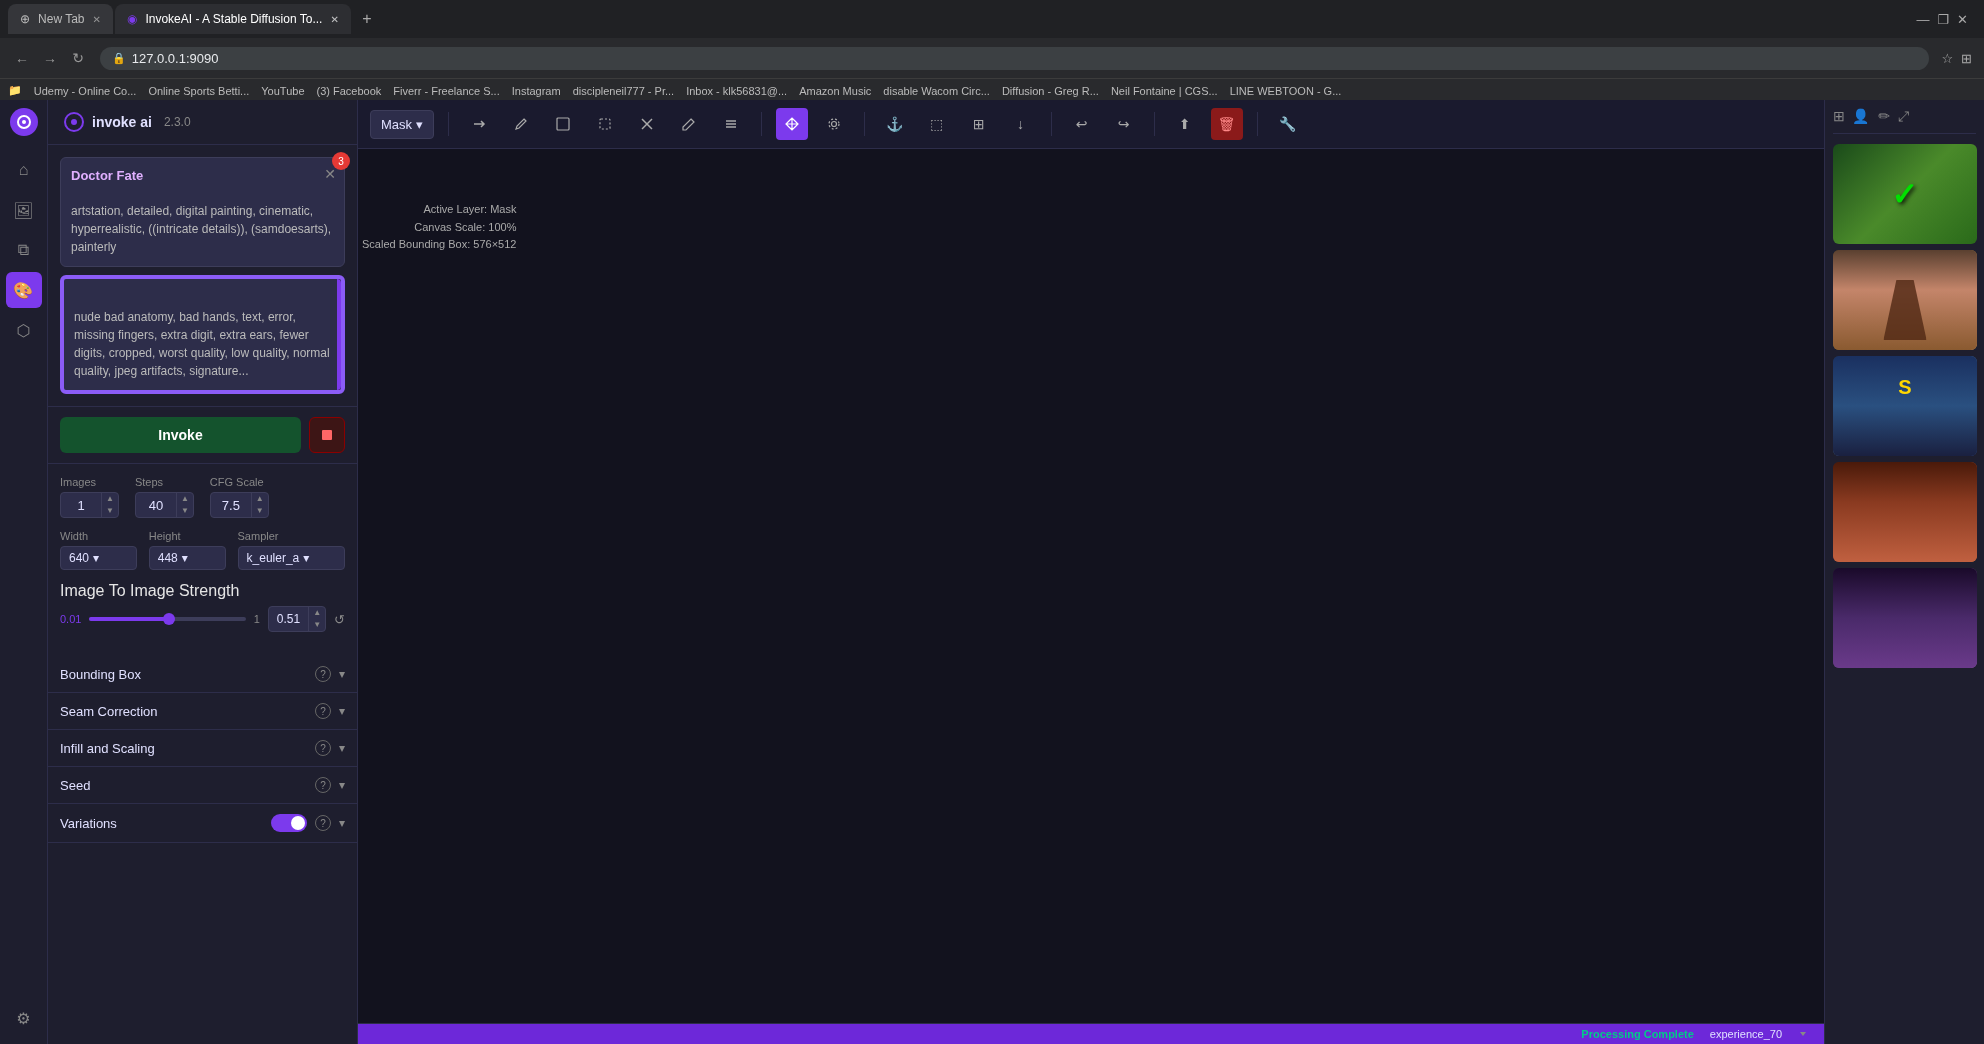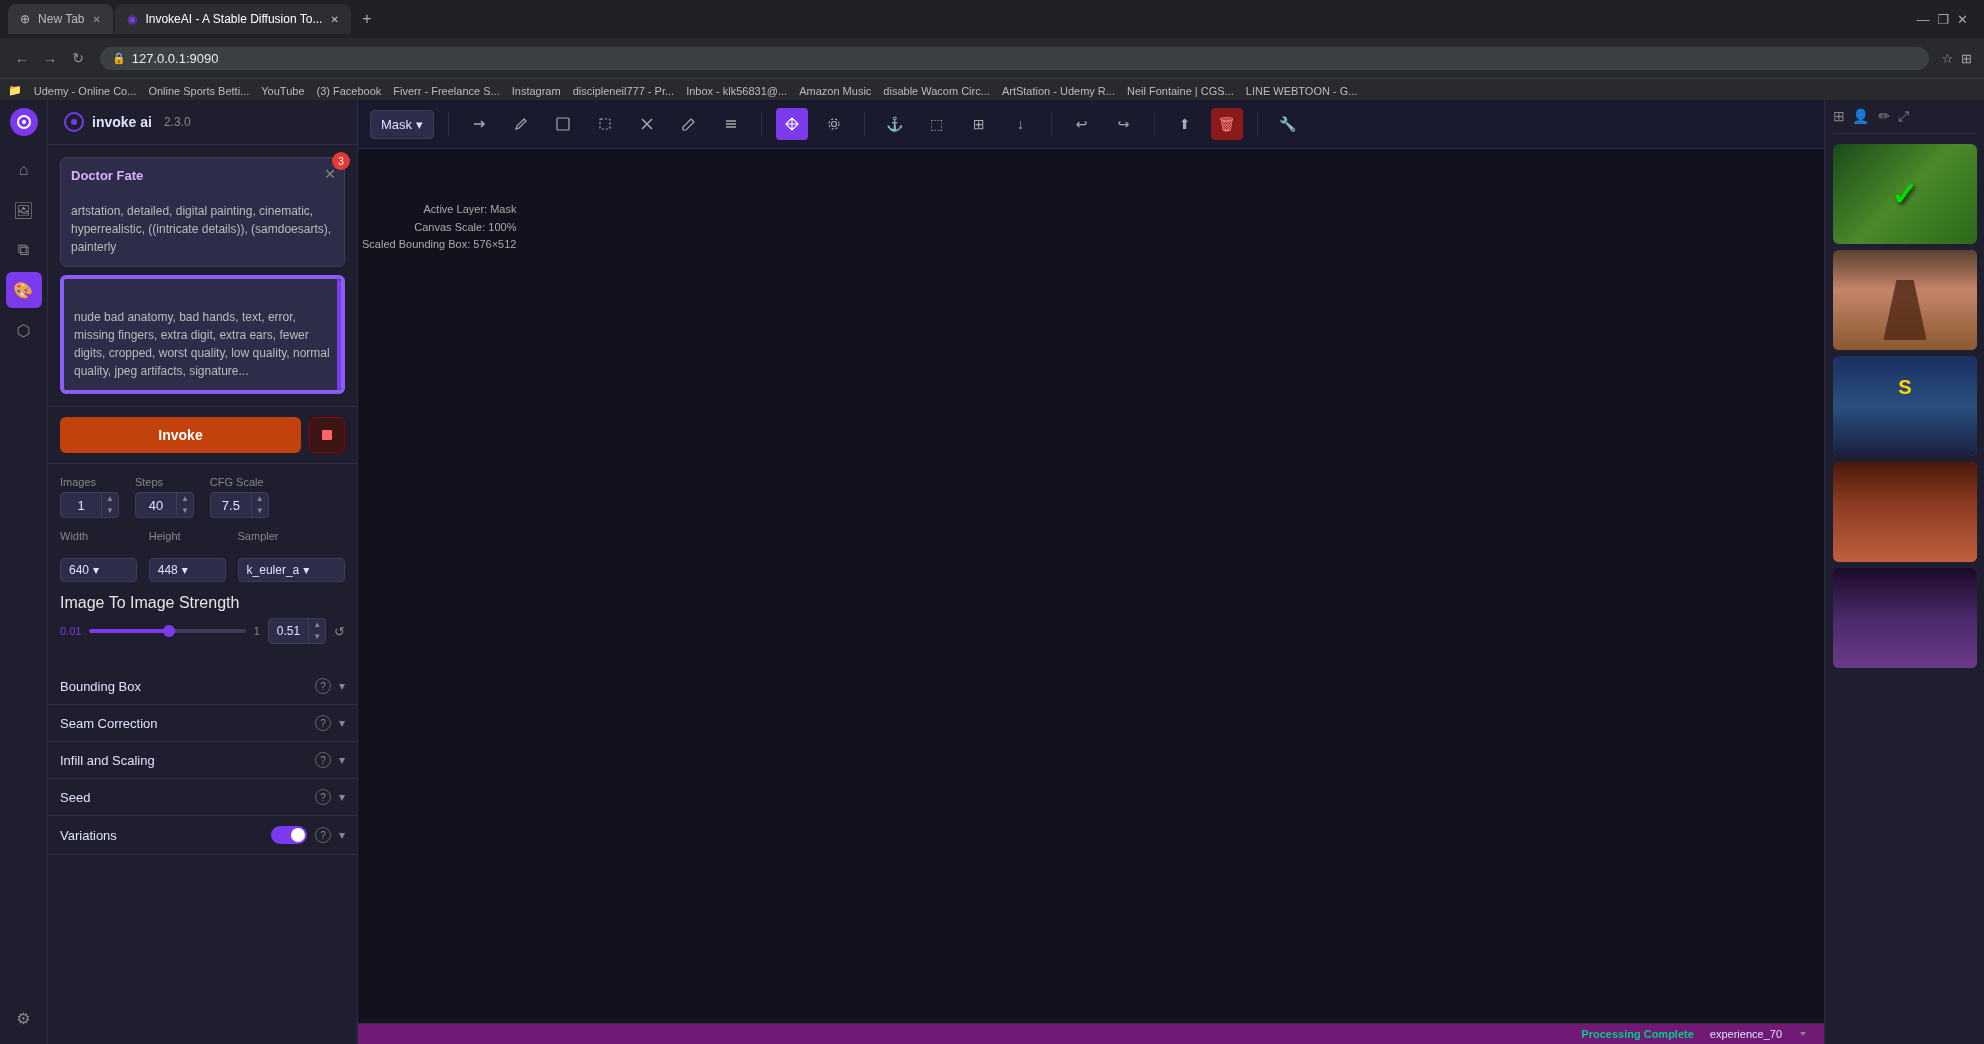--- a/index.html
+++ b/index.html
@@ -204,21 +204,21 @@
     .invoke-section {
       padding: 10px 12px;
       border-bottom: 1px solid #2d2d4a;
     }
     .invoke-row {
       display: flex;
       gap: 8px;
     }
     .invoke-btn {
       flex: 1;
-      background: #c2410c;
+      background: #14532d;
       color: white;
       border: none;
       border-radius: 6px;
       padding: 10px;
       font-size: 14px;
       font-weight: 600;
       cursor: pointer;
     }
     .invoke-cancel {
       width: 36px;
@@ -475,36 +475,36 @@
     }
     .gi-bg5 {
       background: linear-gradient(135deg, #2a1a3a 0%, #5a3a6a 50%, #8a5a9a 100%);
     }
 
     .status-bar {
       display: flex;
       align-items: center;
       justify-content: space-between;
       padding: 4px 16px;
-      background: #701a75;
+      background: #6d28d9;
       border-top: 1px solid #2d2d4a;
       font-size: 11px;
       color: #888;
     }
     .status-complete { color: #00cc88; font-weight: 600; }
     .status-exp { color: #e0e0ff; }
 
     
     .dim-row {
       display: flex;
       align-items: center;
       gap: 12px;
       margin-bottom: 12px;
     }
-    .dim-group { display: flex; flex-direction: column; gap: 16px; flex: 1; }
+    .dim-group { display: flex; flex-direction: column; gap: 4px; flex: 1; }
     .dim-select {
       display: flex;
       align-items: center;
       background: #2d2d4a;
       border: 1px solid #3d3d5a;
       border-radius: 4px;
       padding: 4px 8px;
       font-size: 12px;
       color: #e0e0ff;
       cursor: pointer;
@@ -554,21 +554,21 @@
     <span class="bookmark-item">Udemy - Online Co...</span>
     <span class="bookmark-item">Online Sports Betti...</span>
     <span class="bookmark-item">YouTube</span>
     <span class="bookmark-item">(3) Facebook</span>
     <span class="bookmark-item">Fiverr - Freelance S...</span>
     <span class="bookmark-item">Instagram</span>
     <span class="bookmark-item">discipleneil777 - Pr...</span>
     <span class="bookmark-item">Inbox - klk56831@...</span>
     <span class="bookmark-item">Amazon Music</span>
     <span class="bookmark-item">disable Wacom Circ...</span>
-    <span class="bookmark-item">ArtStation - Udemy R...</span>
+    <span class="bookmark-item">Diffusion - Greg R...</span>
     <span class="bookmark-item">Neil Fontaine | CGS...</span>
     <span class="bookmark-item">LINE WEBTOON - G...</span>
   </div>
 </div>
 
 <div class="app-container">
 
   <div class="left-icons">
     <div class="app-logo">
       <svg width="16" height="16" viewBox="0 0 16 16">

